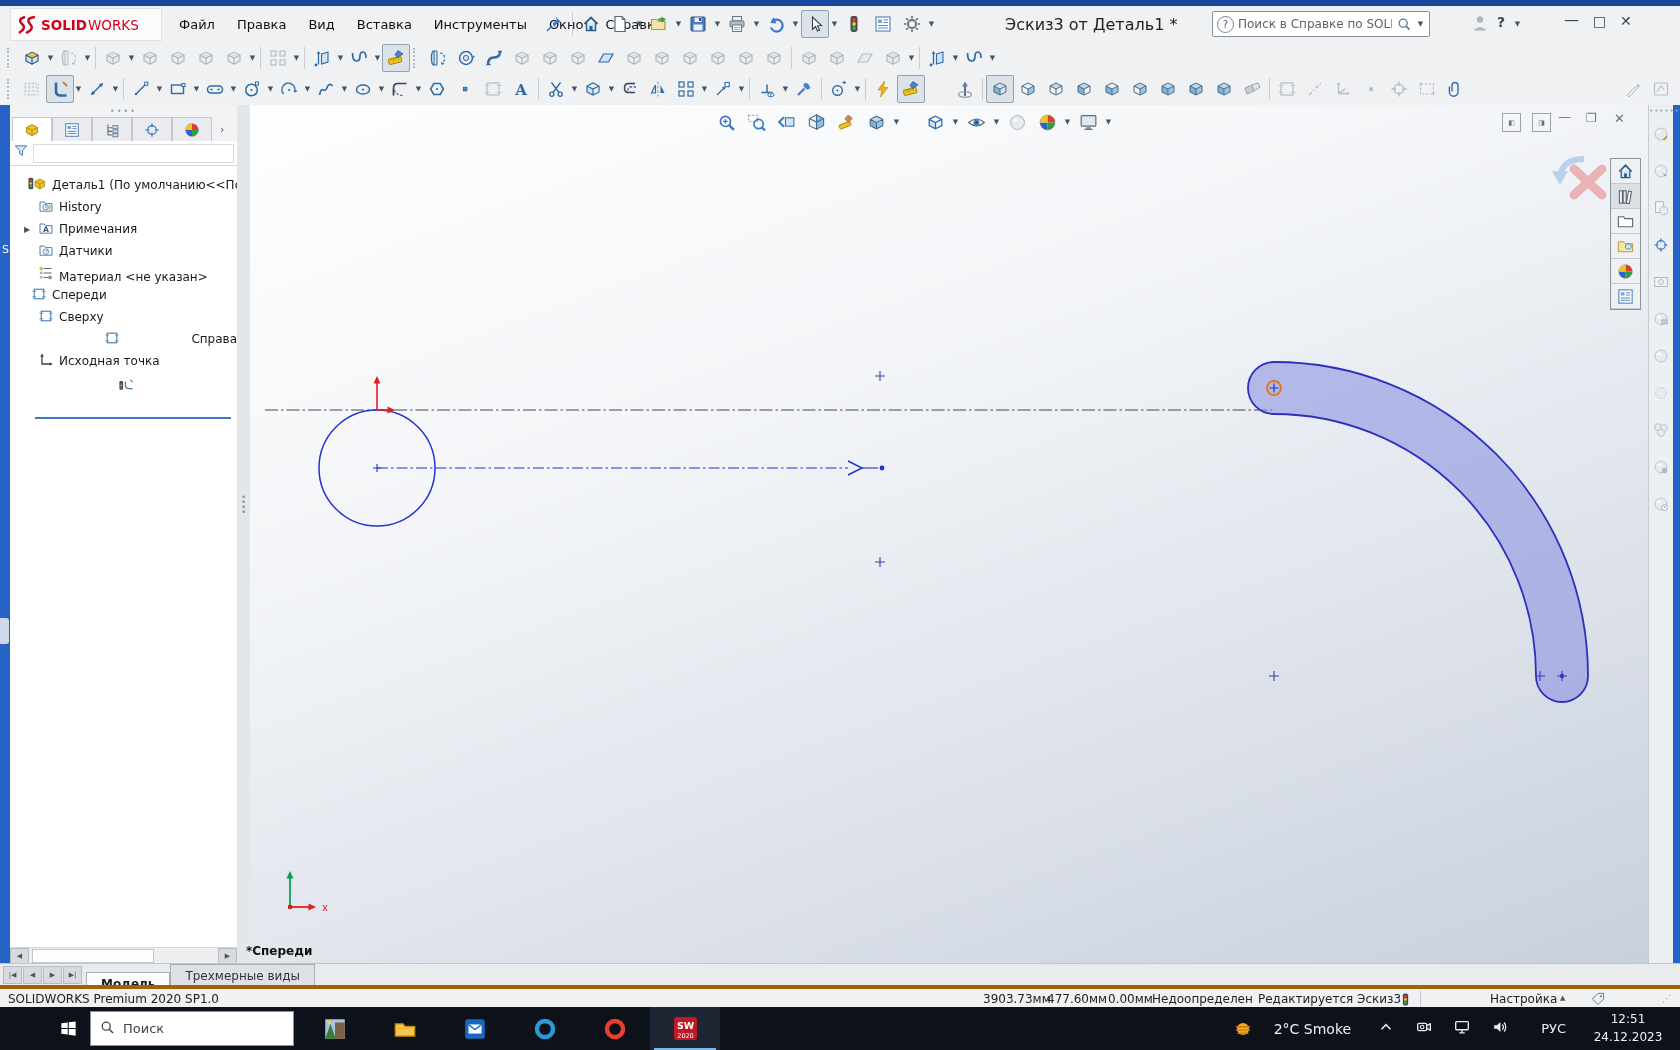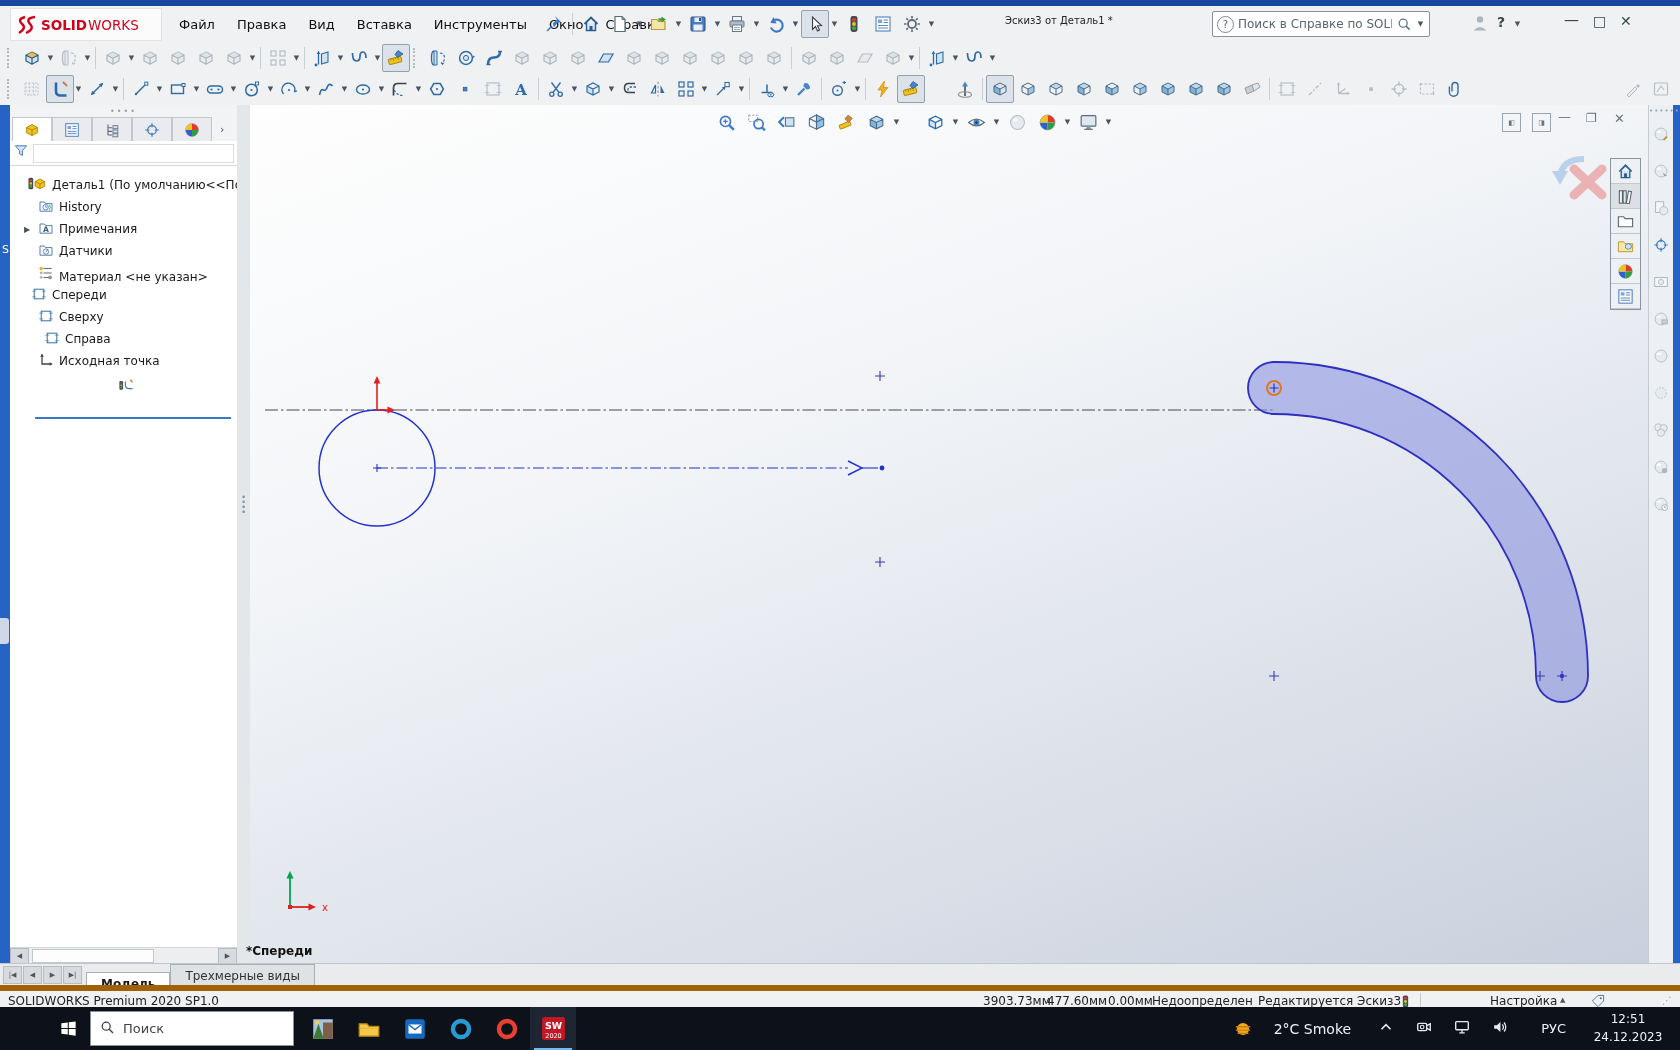--- a/index.html
+++ b/index.html
@@ -25,21 +25,21 @@
   .tree-label{white-space:nowrap;overflow:hidden;}
   
   .navbtn{width:17px;height:16px;background:#d7dbdf;border:1px solid #b6bcc2;
           display:flex;align-items:center;justify-content:center;font-size:7px;color:#555;}
   .doctab{height:21px;display:flex;align-items:center;padding:0 14px;font-size:12px;
           border:1px solid #a9afb5;border-bottom:none;}
   .doctab.active{background:#ffffff;font-weight:bold;margin-top:16px;}
   .doctab.idle{background:#dfe2e5;color:#333;}
   
   #taskbar{background:#0d1119;padding-left:46px;}
-  .tb-app{width:46px;height:43px;display:flex;align-items:center;justify-content:center;position:relative;}
+  .tb-app{width:70px;height:43px;display:flex;align-items:center;justify-content:center;position:relative;}
   .tb-app.active{background:#1f2633;}
   .tb-app.active::after{content:"";position:absolute;left:4px;right:4px;bottom:0;height:2px;background:#76b9ed;}
   .tray-txt{color:#eef1f5;font-size:13px;}
   .clock{color:#eef1f5;font-size:12px;text-align:center;line-height:1.45;}
   .statxt{font-size:12px;color:#222;white-space:nowrap;}
 </style>
 </head>
 <body>
 
 <div class="abs" style="left:0;top:0;width:1680px;height:6px;background:#17489e;"></div>
@@ -138,21 +138,21 @@
         </svg>
       </div>
       <div class="cell">
         <svg width="20" height="20" viewBox="0 0 20 20">
           <circle cx="10" cy="10" r="4" fill="none" stroke="#636b73" stroke-width="1.8"></circle>
           <path d="M10 2 V4.5 M10 15.5 V18 M2 10 H4.5 M15.5 10 H18 M4.3 4.3 L6 6 M14 14 L15.7 15.7 M15.7 4.3 L14 6 M6 14 L4.3 15.7" stroke="#636b73" stroke-width="1.7"></path>
         </svg>
       </div>
       <div class="caret">▼</div>
     </div>
-  <div class="abs" style="left:1005px;top:9px;font-size:10px;color:#222;">Эскиз3 от Деталь1 *</div>
+  <div class="abs" style="left:1005px;top:9px;font-size:16px;color:#222;">Эскиз3 от Деталь1 *</div>
   <div class="abs flex" style="left:1212px;top:5px;width:208px;height:24px;background:#fff;border:1px solid #8a9098;border-radius:2px;padding:0 4px;gap:4px;">
     <span style="width:15px;height:15px;border:1px solid #7d8894;border-radius:50%;display:flex;align-items:center;justify-content:center;font-size:10px;color:#55616e;">?</span>
     <span style="font-size:12px;color:#5a646e;flex:1;white-space:nowrap;overflow:hidden;">Поиск в Справке по SOLIDWORKS</span>
     <svg width="16" height="16" viewBox="0 0 20 20">
         <circle cx="9" cy="9" r="5" fill="none" stroke="#5b7globalThis" stroke-width="1.6"></circle>
         <circle cx="9" cy="9" r="5" fill="none" stroke="#5b7austin" stroke-width="1.6"></circle>
         <circle cx="9" cy="9" r="5" fill="none" stroke="#5b768a" stroke-width="1.6"></circle>
         <path d="M12.6 12.6 L17 17" stroke="#5b768a" stroke-width="2"></path>
       </svg>
     <span class="caret">▼</span>
@@ -847,21 +847,21 @@
         <span class="tree-label">Спереди</span>
       </div>
       <div class="tree-row" style="padding-left: 14px;">
         <span style="width: 9px; font-size: 8px; color: rgb(74, 84, 94); flex: 0 0 auto;"></span>
         <span style="flex: 0 0 auto;"><svg width="16" height="16" viewBox="0 0 20 20">
             <rect x="4" y="4" width="12" height="12" fill="none" stroke="#2e6ba6" stroke-width="1.2"></rect>
             <path d="M1.5 6.5 H6.5 M1.5 13.5 H6.5 M13.5 6.5 H18.5 M13.5 13.5 H18.5" stroke="#2e6ba6" stroke-width="1" opacity="0.7"></path>
           </svg></span>
         <span class="tree-label">Сверху</span>
       </div>
-      <div class="tree-row" style="padding-left: 20px;">
+      <div class="tree-row" style="padding-left: 14px; justify-content: space-between;">
         <span style="width: 9px; font-size: 8px; color: rgb(74, 84, 94); flex: 0 0 auto;"></span>
         <span style="flex: 0 0 auto;"><svg width="16" height="16" viewBox="0 0 20 20">
             <rect x="4" y="4" width="12" height="12" fill="none" stroke="#2e6ba6" stroke-width="1.2"></rect>
             <path d="M1.5 6.5 H6.5 M1.5 13.5 H6.5 M13.5 6.5 H18.5 M13.5 13.5 H18.5" stroke="#2e6ba6" stroke-width="1" opacity="0.7"></path>
           </svg></span>
         <span class="tree-label">Справа</span>
       </div>
       <div class="tree-row" style="padding-left: 14px;">
         <span style="width: 9px; font-size: 8px; color: rgb(74, 84, 94); flex: 0 0 auto;"></span>
         <span style="flex: 0 0 auto;"><svg width="16" height="16" viewBox="0 0 20 20">
@@ -1185,21 +1185,21 @@
     <span class="navbtn">▶|</span>
   </div>
   <div class="doctab active" style="margin-left:4px;">
       <span>Модель</span>
     </div>
   <div class="doctab idle">
       <span>Трехмерные виды</span>
     </div>
 </div>
 
-<div class="abs" style="left:0;top:985px;width:1680px;height:22px;background:#f0f1f3;border-top:6px solid #a16207;">
+<div class="abs" style="left:0;top:985px;width:1680px;height:22px;background:#f0f1f3;border-top:4px solid #a16207;">
   <span class="abs statxt" style="left:8px;top:3px;">SOLIDWORKS Premium 2020 SP1.0</span>
   <span class="abs statxt" style="left:983px;top:3px;">3903.73мм</span>
   <span class="abs statxt" style="left:1047px;top:3px;">477.60мм</span>
   <span class="abs statxt" style="left:1108px;top:3px;">0.00мм</span>
   <span class="abs statxt" style="left:1152px;top:3px;">Недоопределен</span>
   <span class="abs statxt" style="left:1258px;top:3px;">Редактируется Эскиз3</span>
   <span id="status-traffic" class="abs" style="left:1398px;top:3px;"><svg width="15" height="15" viewBox="0 0 20 20">
         <rect x="6.5" y="2" width="7" height="16" rx="2.4" fill="#444b52"></rect>
         <circle cx="10" cy="5.8" r="1.9" fill="#e23b2e"></circle>
         <circle cx="10" cy="10" r="1.9" fill="#ecc524"></circle>

